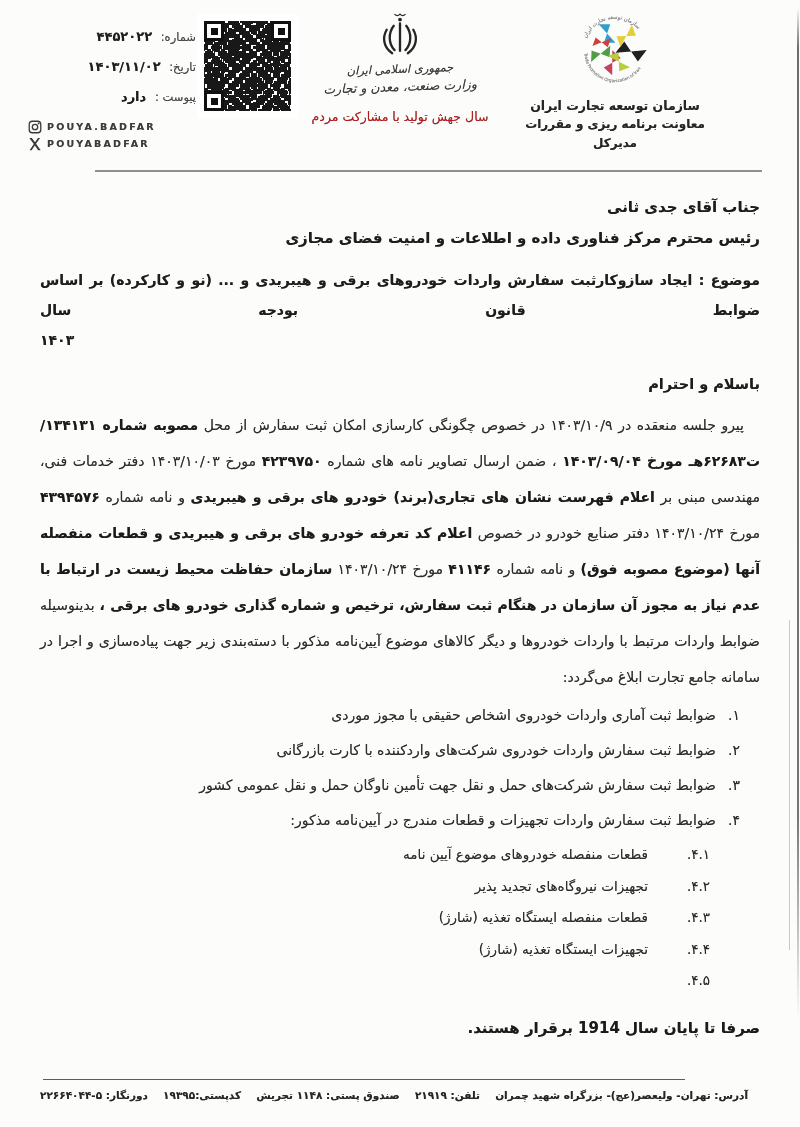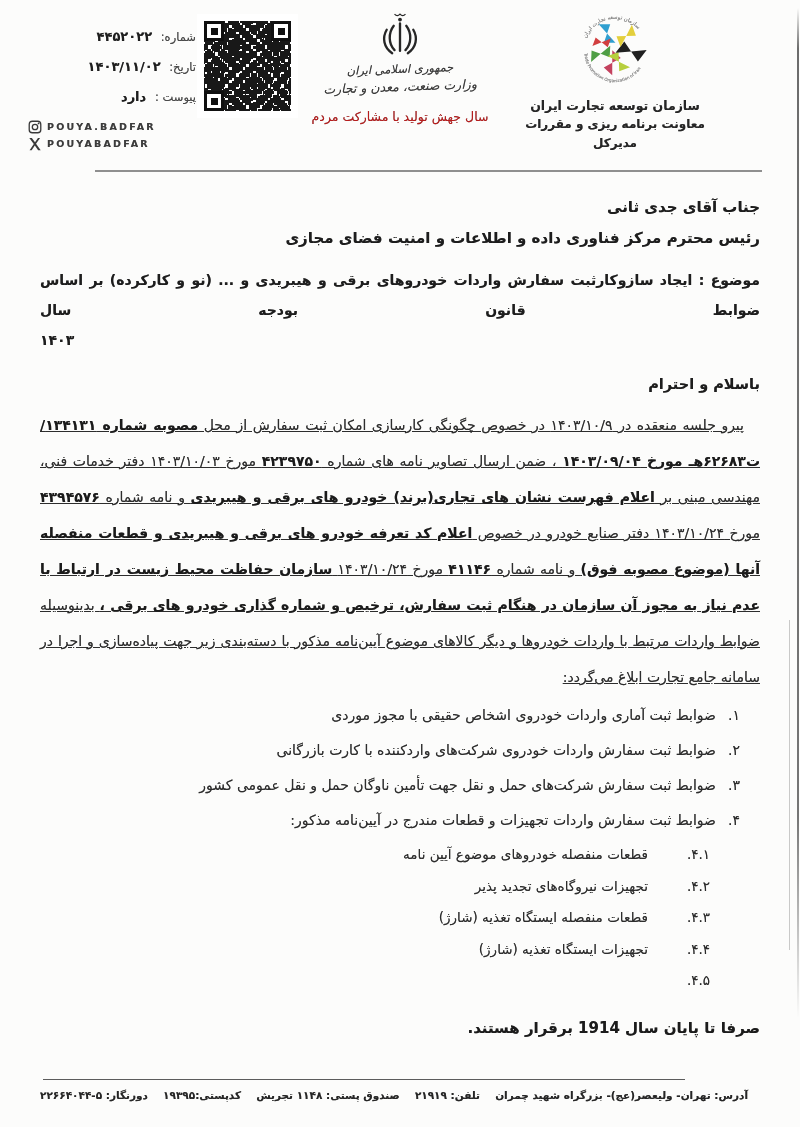--- a/index.html
+++ b/index.html
@@ -52,21 +52,21 @@
   .head-rule { border:none; border-top:2px solid #8f8f8f; margin:0 38px 0 95px; flex:0 0 auto; }
 
   
   main { direction:rtl; padding:20px 40px 0 40px; flex:0 0 auto; }
   .recipient-name  { font-size:15px; font-weight:bold; color:#1d1d1d; line-height:31px; }
   .recipient-title { font-size:15px; font-weight:bold; color:#1d1d1d; line-height:31px; }
   .subject { margin-top:11px; }
   .subject-l1 { font-size:14px; font-weight:bold; color:#1d1d1d; line-height:30px; text-align:justify; text-align-last:justify; }
   .subject-l2 { font-size:14px; font-weight:bold; color:#1d1d1d; line-height:30px; text-align:left; }
   .salutation { margin-top:21px; font-size:14.5px; font-weight:bold; color:#1d1d1d; }
-  .body-par { margin-top:15px; font-size:14px; line-height:36px; text-align:justify; text-indent:16px; color:#2d2d2d;text-decoration:underline; }
+  .body-par { margin-top:15px; font-size:14px; line-height:36px; text-align:justify; text-indent:16px; color:#2d2d2d; }
   .body-par .bd { font-weight:bold; color:#1b1b1b; }
 
   .reg-list { list-style:none; margin-top:3px; }
   .reg-list li { display:flex; align-items:baseline; padding-right:20px; line-height:35px; font-size:14px; }
   .reg-list .num { flex:0 0 auto; width:24px; color:#2a2a2a; }
   .sub-list { list-style:none; margin-top:1px; }
   .sub-list li { display:flex; align-items:baseline; padding-right:50px; line-height:31.5px; font-size:13.5px; }
   .sub-list .num { flex:0 0 auto; width:62px; color:#2a2a2a; }
 
   .closing { margin-top:14px; font-size:15px; font-weight:bold; color:#1b1b1b; }

